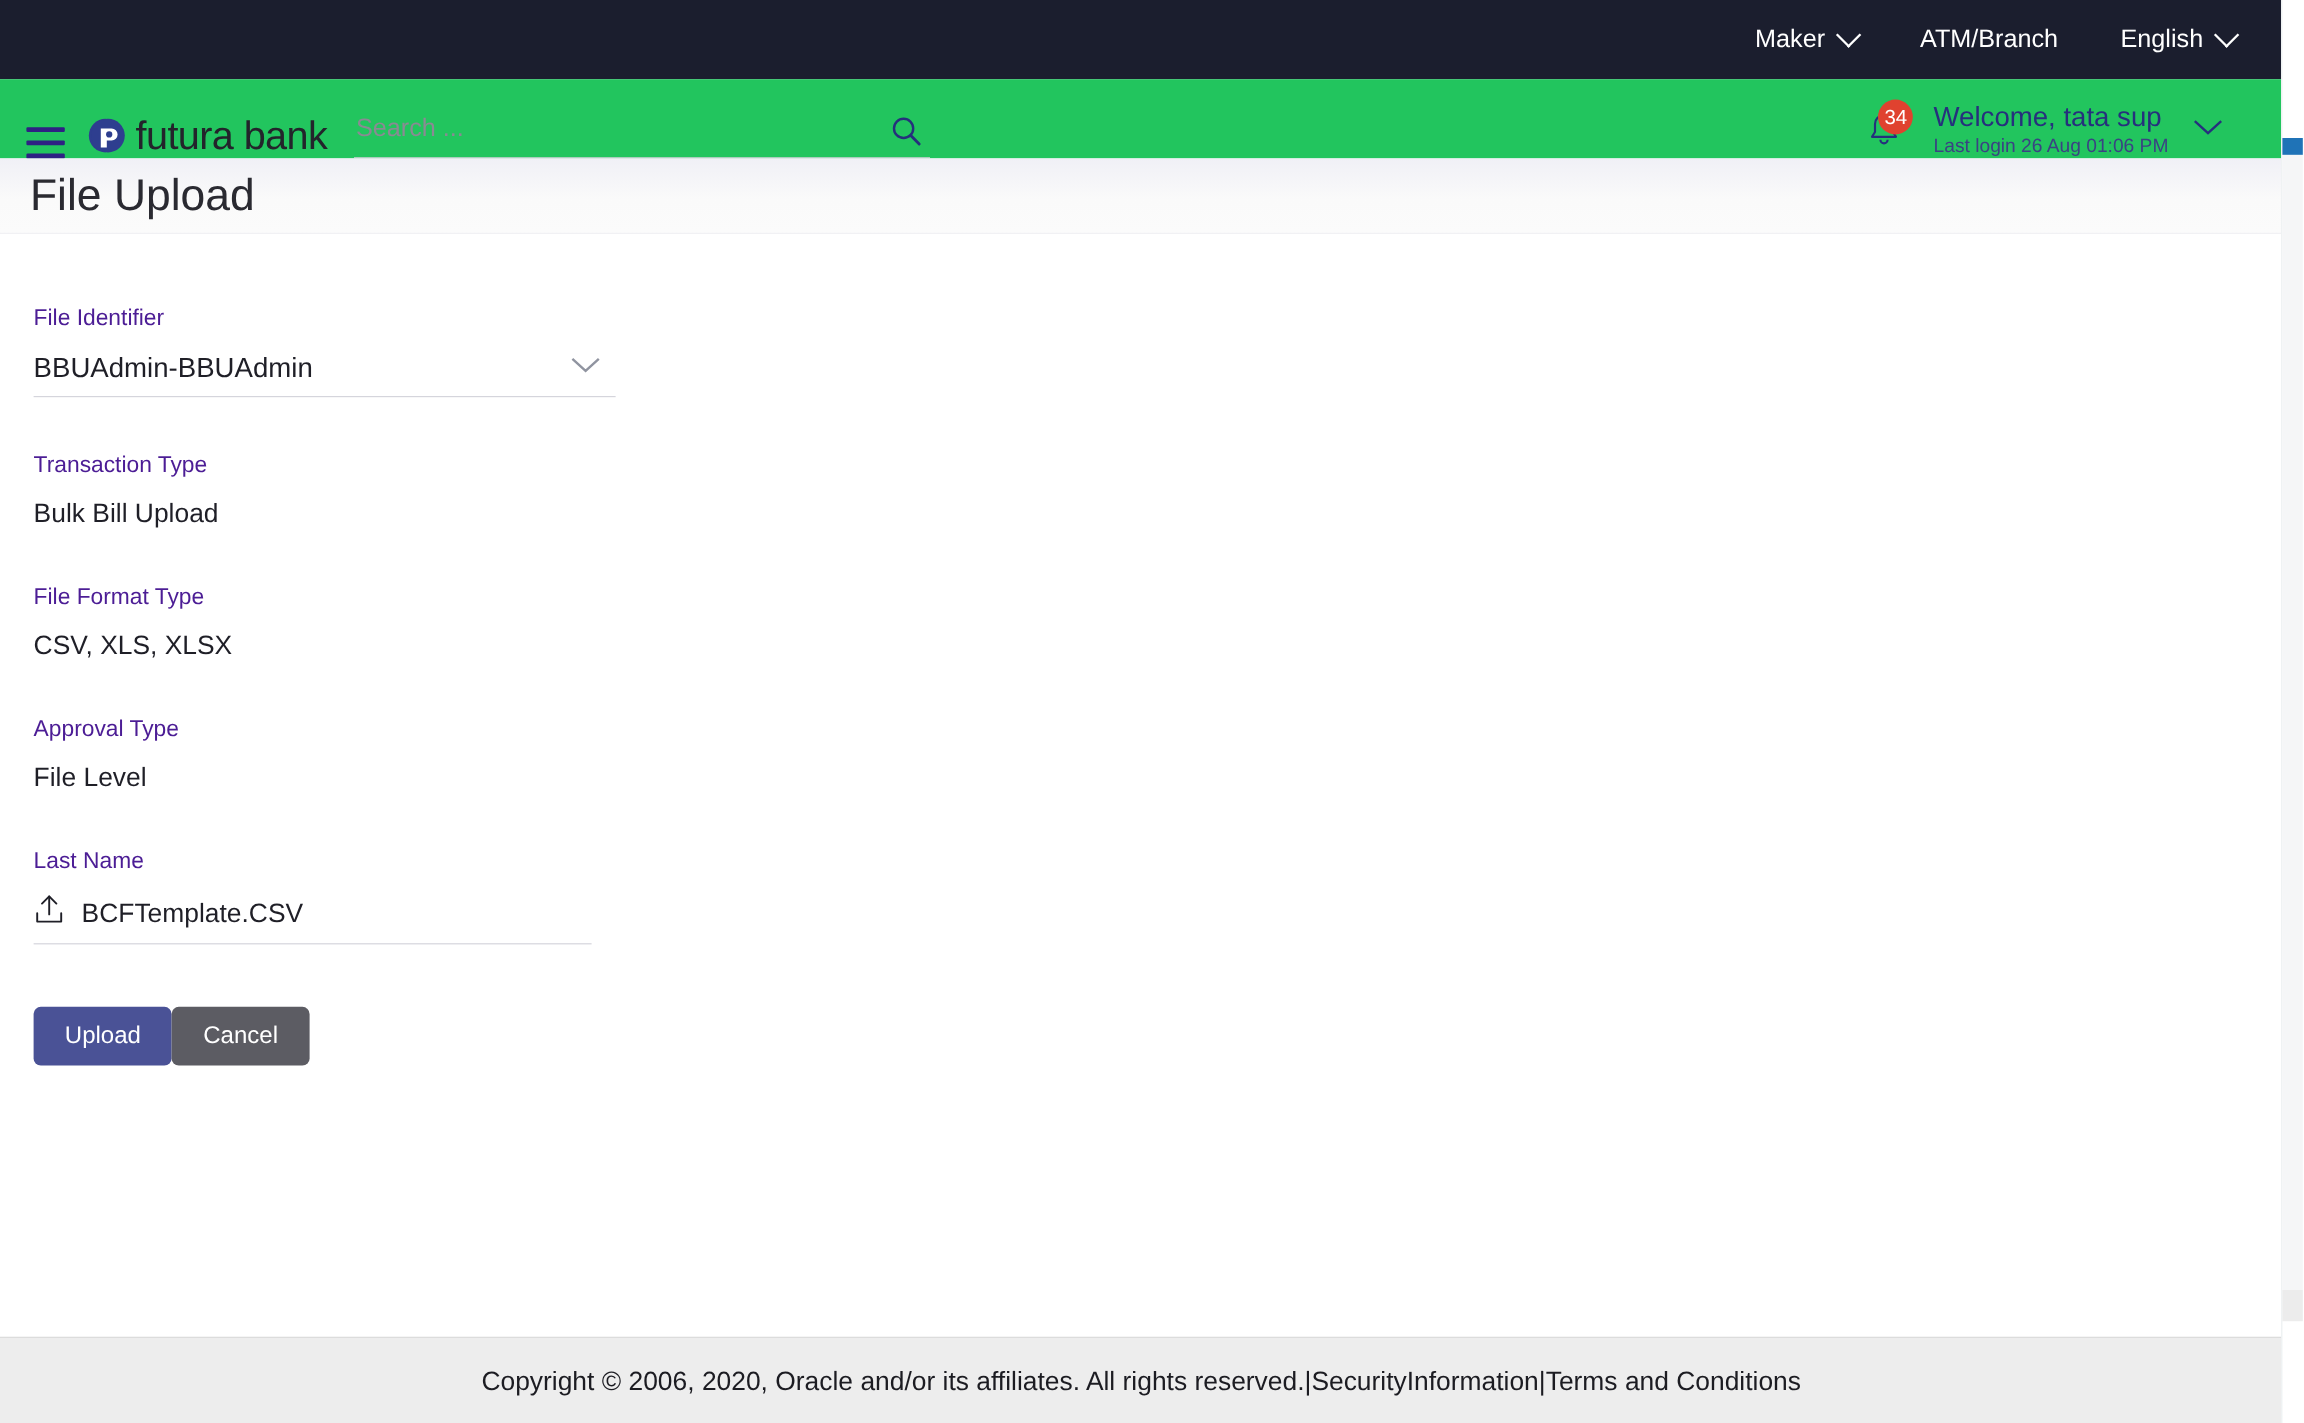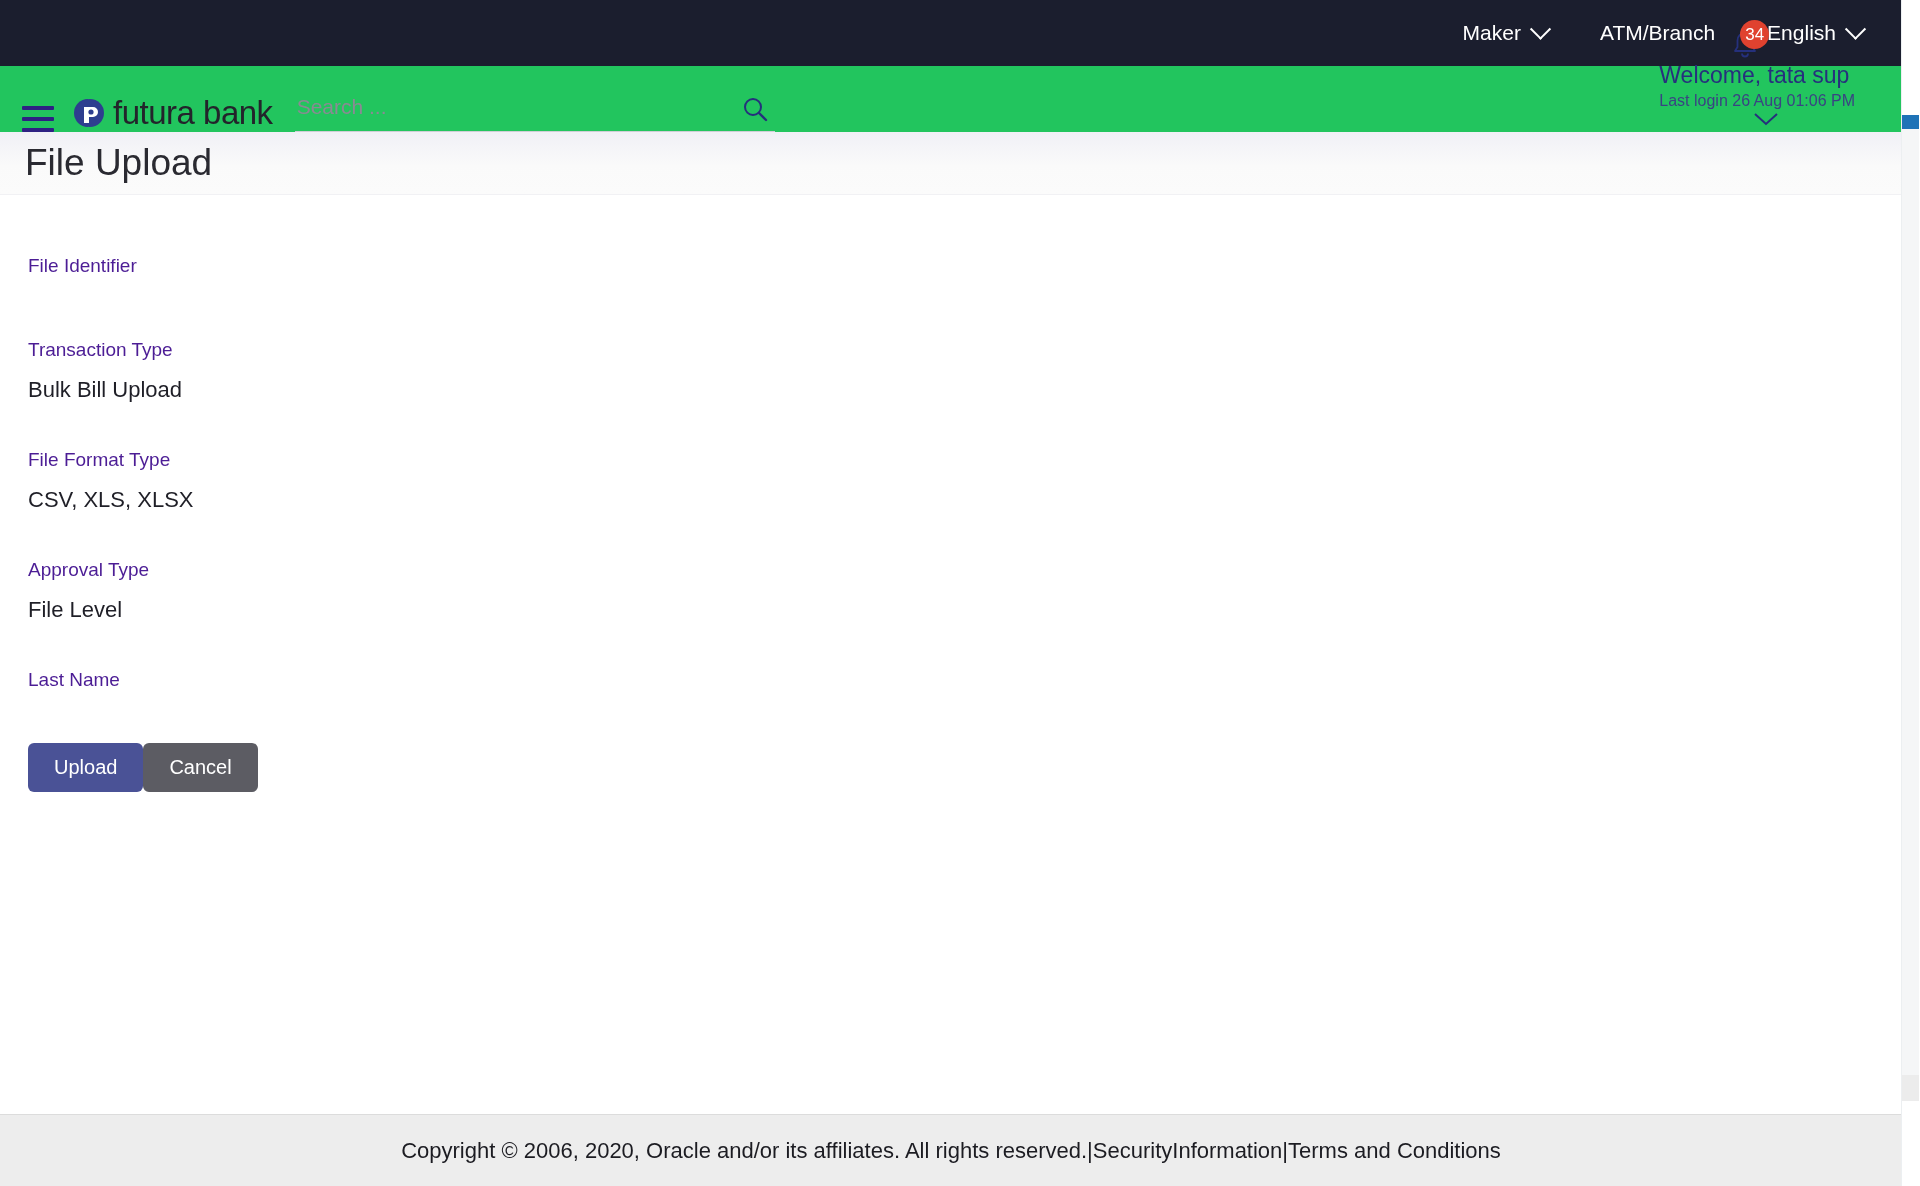--- a/index.html
+++ b/index.html
@@ -120,21 +120,20 @@
     cursor: pointer;
     padding: 0;
     line-height: 0;
   }
 
   .header-right {
     margin-left: auto;
     display: flex;
     align-items: center;
     padding-right: 46px;
-    flex-direction: column;
   }
   .bell-wrap {
     position: relative;
     margin-right: 24px;
     cursor: pointer;
     line-height: 0;
   }
   .badge {
     position: absolute;
     top: -8px;
@@ -375,20 +374,28 @@
 </div>
 
 <div class="page-title-strip">
   <h1 class="page-title">File Upload</h1>
 </div>
 
 <div class="main">
 
   <div class="field">
     <div class="field-label">File Identifier</div>
+    <div class="select-row">
+      <span class="field-value">BBUAdmin-BBUAdmin</span>
+      <span class="select-chev">
+        <svg width="30" height="18" viewBox="0 0 30 18">
+          <polyline points="4,4 15,14 26,4" fill="none" stroke="#9094a0" stroke-width="2"></polyline>
+        </svg>
+      </span>
+    </div>
   </div>
 
   <div class="gap-lg"></div>
 
   <div class="field">
     <div class="field-label">Transaction Type</div>
     <div class="field-value">Bulk Bill Upload</div>
   </div>
 
   <div class="gap-lg"></div>
@@ -402,20 +409,30 @@
 
   <div class="field">
     <div class="field-label">Approval Type</div>
     <div class="field-value">File Level</div>
   </div>
 
   <div class="gap-lg"></div>
 
   <div class="field">
     <div class="field-label">Last Name</div>
+    <div class="file-row">
+      <span>
+        <svg width="26" height="26" viewBox="0 0 26 26">
+          <polyline points="7,8 13,2 19,8" fill="none" stroke="#1f1f27" stroke-width="1.6" stroke-linecap="round" stroke-linejoin="round"></polyline>
+          <line x1="13" y1="2" x2="13" y2="17" stroke="#1f1f27" stroke-width="1.6" stroke-linecap="round"></line>
+          <polyline points="3,16 3,23 23,23 23,16" fill="none" stroke="#1f1f27" stroke-width="1.6" stroke-linecap="round" stroke-linejoin="round"></polyline>
+        </svg>
+      </span>
+      <span class="file-name-text">BCFTemplate.CSV</span>
+    </div>
   </div>
 
   <div class="btn-row">
     <button class="btn btn-primary">Upload</button>
     <button class="btn btn-secondary">Cancel</button>
   </div>
 </div>
 
 <div class="footer">
   <div class="footer-text"><span>Copyright © 2006, 2020, Oracle and/or its affiliates. All rights reserved.</span><span>|</span><a class="footer-link">SecurityInformation</a><span>|</span><a class="footer-link">Terms and Conditions</a></div>

